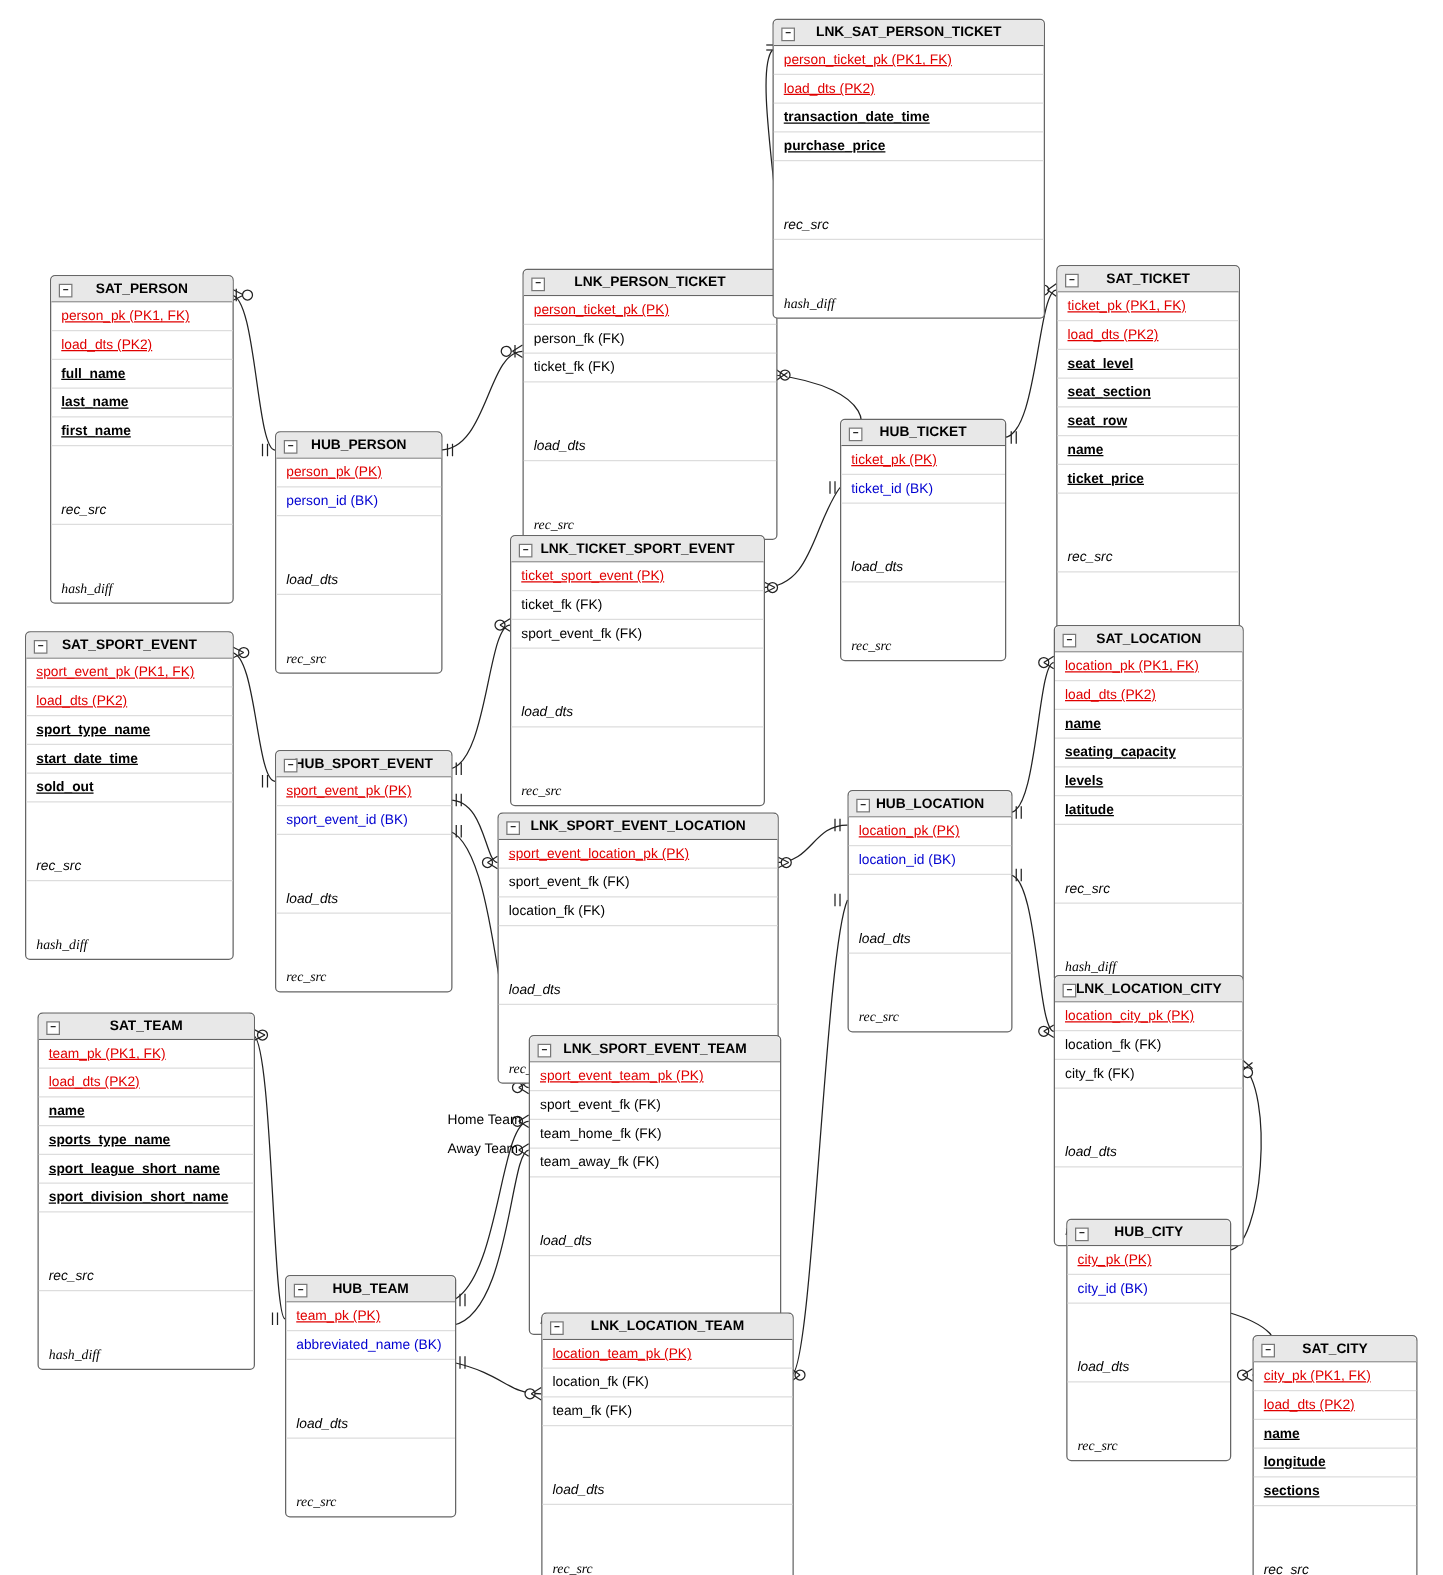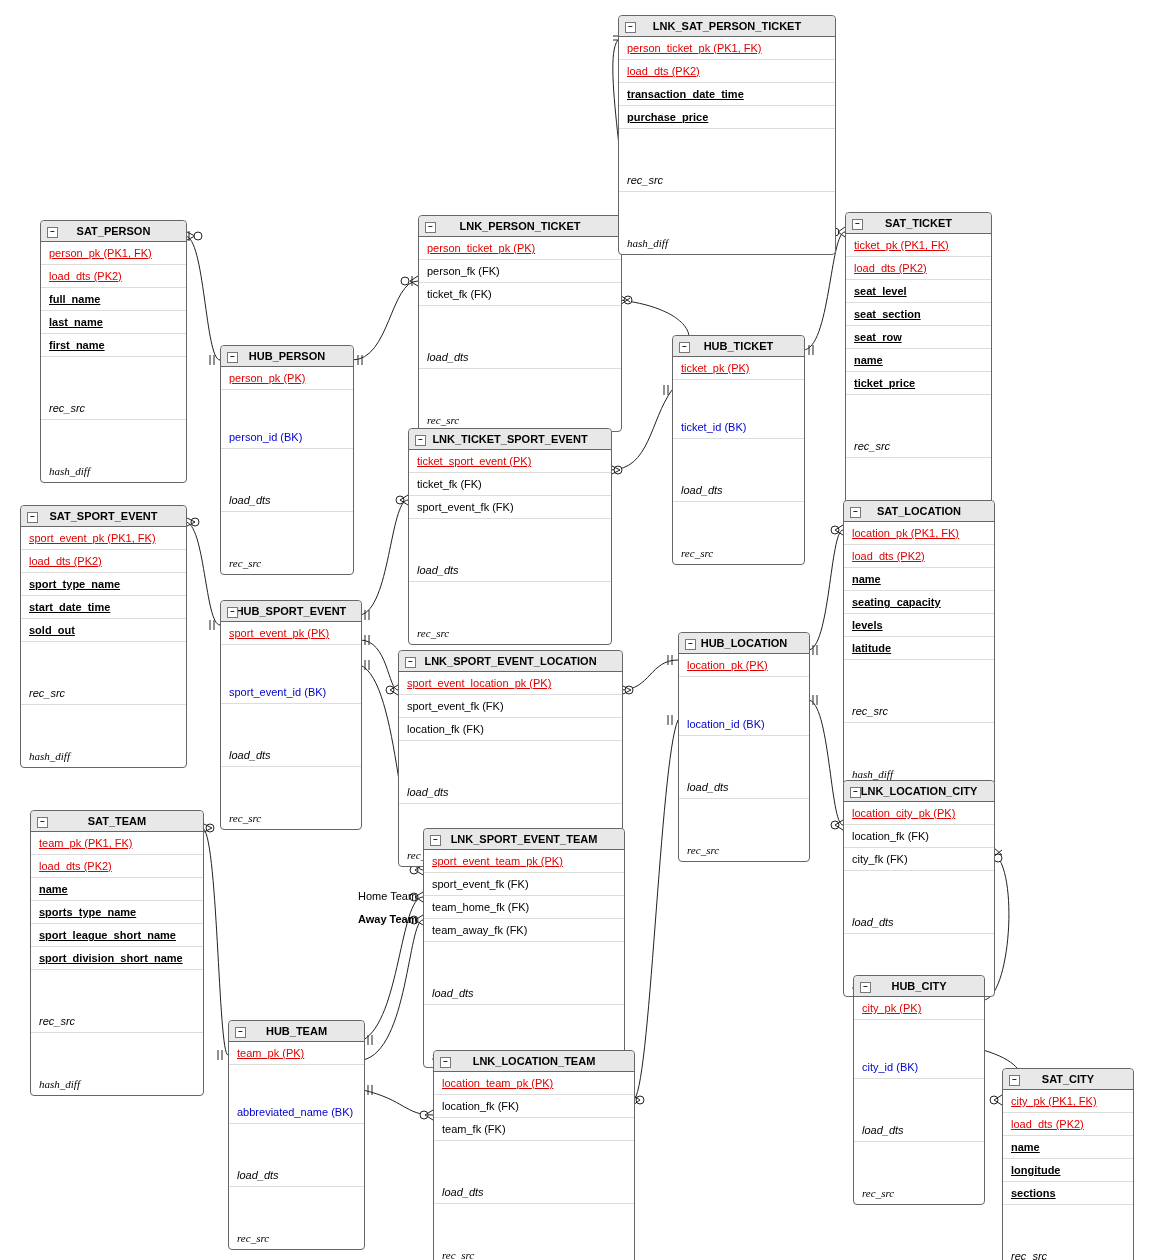--- a/index.html
+++ b/index.html
@@ -49,21 +49,21 @@
 .entity-body {
   padding: 0;
 }
 .row {
   padding: 5px 8px;
   border-bottom: 1px solid #ddd;
   font-size: 11px;
 }
 .row:last-child { border-bottom: none; font-family: Liberation Serif, serif; }
 .pk   { color: #e00000; text-decoration: underline; }
-.bk   { color: #0000d0; margin-top: 36px; }
+.bk   { color: #0000d0; }
 .bold { font-weight: bold; text-decoration: underline; }
 .ital { font-style: italic; margin-top: 40px; }
 svg.connectors {
   position: absolute;
   top: 0; left: 0;
   width: 1154px;
   height: 1260px;
   pointer-events: none;
 }
 svg.connectors path, svg.connectors line {
@@ -446,15 +446,15 @@
         <div class="row pk">load_dts (PK2)</div>
         <div class="row bold">name</div>
         <div class="row bold">longitude</div>
         <div class="row bold">sections</div>
         <div class="row ital">rec_src</div>
         <div class="row ital">hash_diff</div>
       </div>
 </div>
 
 <div class="rel-label" style="left:358px; top:890px;">Home Team</div>
-<div class="rel-label" style="left:358px; top:913px;font-weight:bold;">Away Team</div>
+<div class="rel-label" style="left:358px; top:913px;">Away Team</div>
 
 </div>
 
 </body></html>

